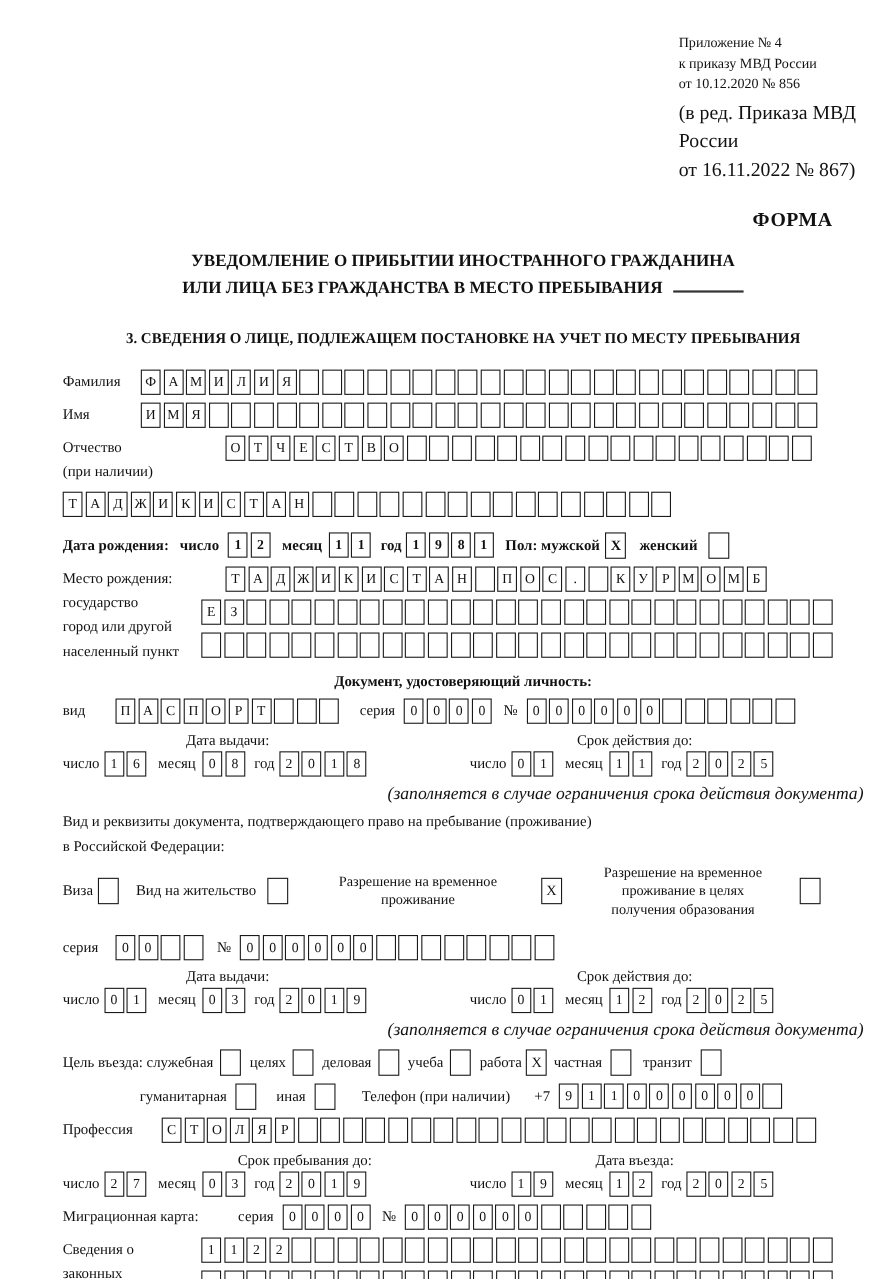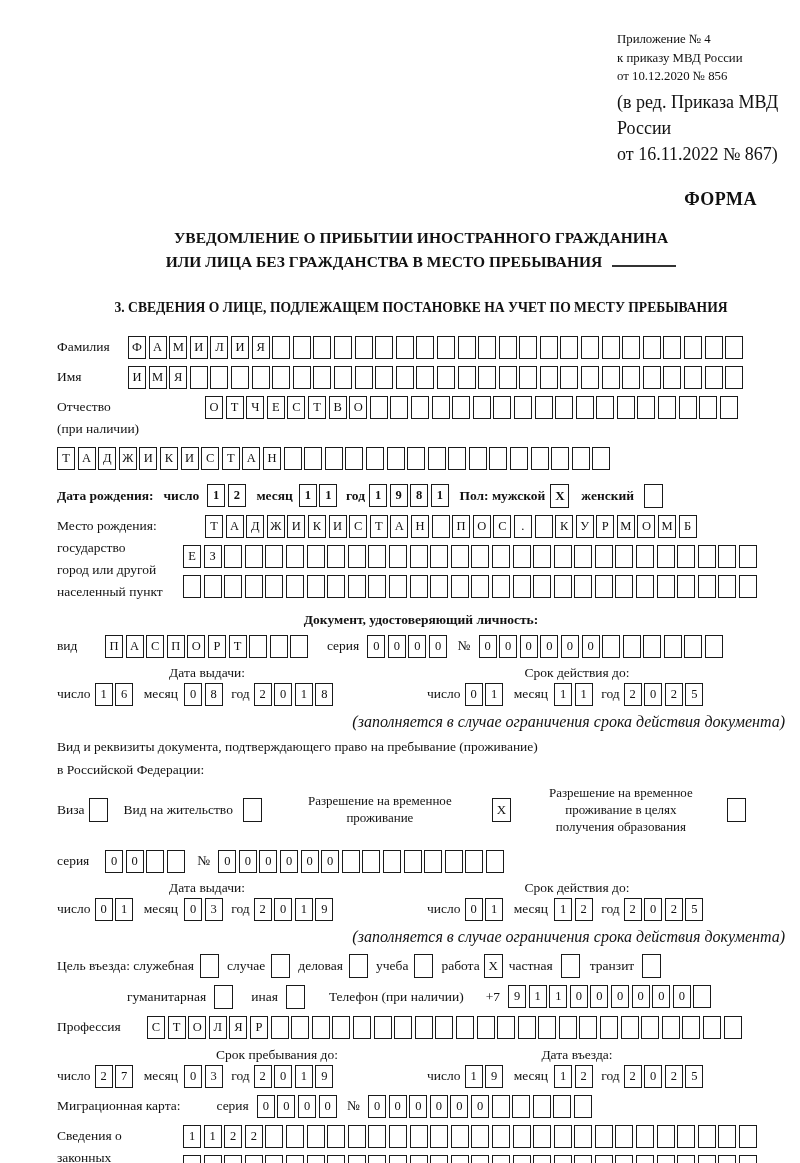--- a/index.html
+++ b/index.html
@@ -481,21 +481,21 @@
             <div class="box">0</div>
             <div class="box">2</div>
             <div class="box">5</div>
           </div>
         </div>
       </div>
       <div class="note" style="text-align: right; margin-bottom: 8px;">(заполняется в случае ограничения срока действия документа)</div>
       <div class="row" style="margin-top: 8px;">
         <span class="lbl">Цель въезда: служебная</span>
         <div class="cbx" style="margin-left: 6px;"></div>
-        <span class="lbl" style="margin-left: 8px;">случае</span>
+        <span class="lbl" style="margin-left: 8px;">целях</span>
         <div class="cbx" style="margin-left: 6px;"></div>
         <span class="lbl" style="margin-left: 8px;">деловая</span>
         <div class="cbx" style="margin-left: 6px;"></div>
         <span class="lbl" style="margin-left: 8px;">учеба</span>
         <div class="cbx" style="margin-left: 6px;"></div>
         <span class="lbl" style="margin-left: 8px;">работа</span>
         <div class="cbx" style="margin-left: 4px;">X</div>
         <span class="lbl" style="margin-left: 6px;">частная</span>
         <div class="cbx" style="margin-left: 8px;"></div>
         <span class="lbl" style="margin-left: 10px;">транзит</span>

